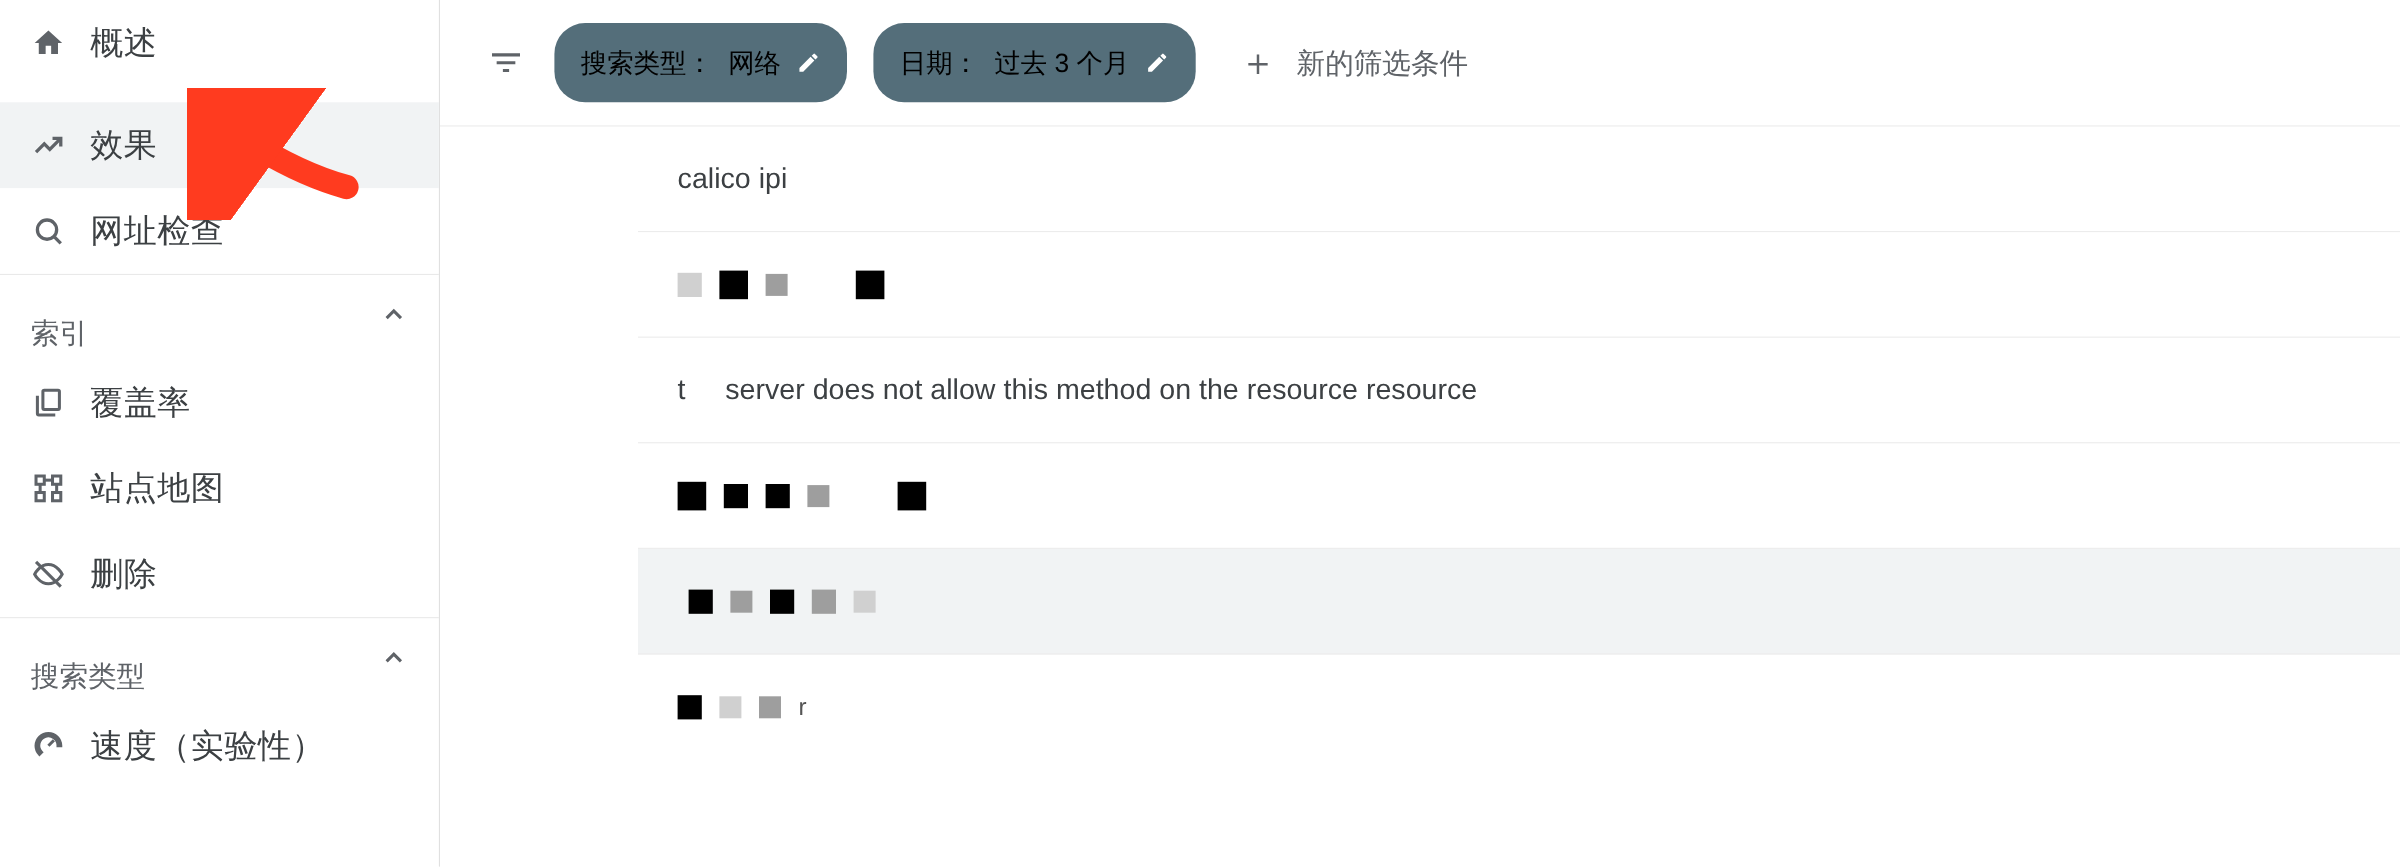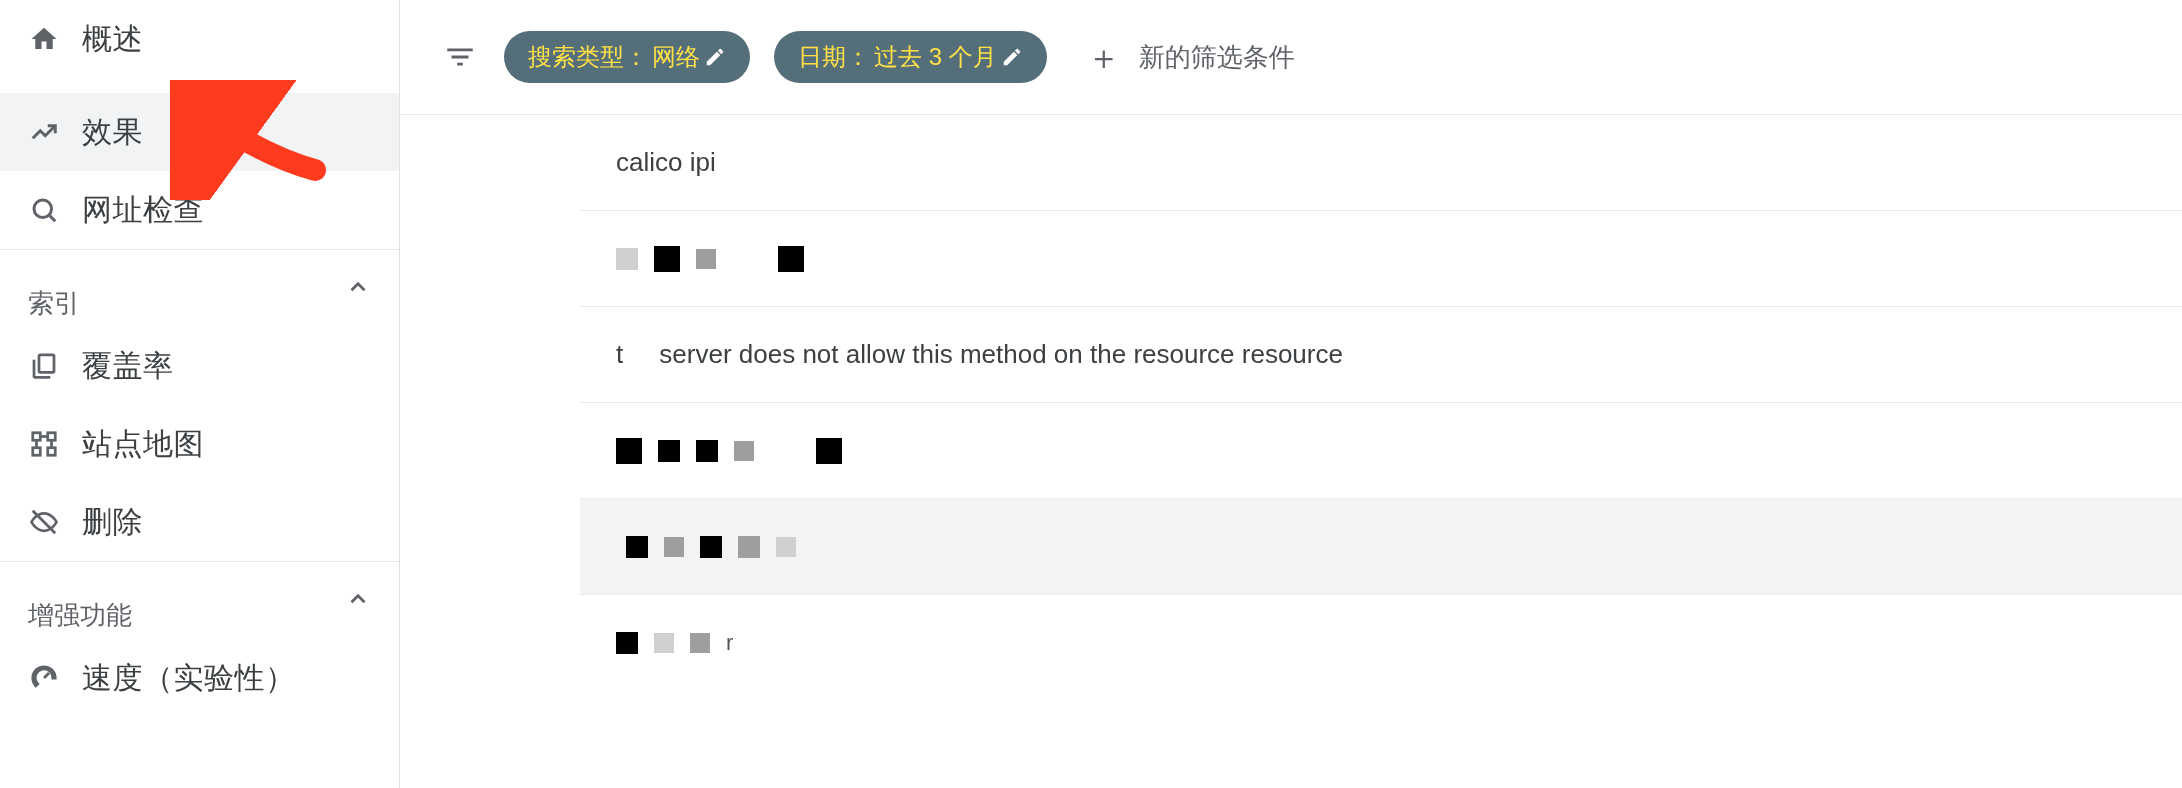--- a/index.html
+++ b/index.html
@@ -85,27 +85,27 @@
     display: flex;
     align-items: center;
     justify-content: center;
     width: 40px;
     height: 40px;
     cursor: pointer;
   }
   .chip {
     display: inline-flex;
     align-items: center;
-    height: 52px;
+    height: 72px;
     padding: 0 24px;
     border-radius: 28px;
     background: #546e7a;
-    color: #fde047;
+    color: #000000;
     font-size: 24px;
-    gap: 4px;
+    gap: 14px;
     cursor: pointer;
   }
   .chip svg { color: #fff; }
   .add-filter {
     display: inline-flex;
     align-items: center;
     gap: 18px;
     color: #5f6368;
     font-size: 26px;
     padding-left: 16px;
@@ -224,21 +224,21 @@
       <span class="icon">
         <svg width="30" height="30" viewBox="0 0 24 24" fill="none" stroke="currentColor" stroke-width="2.2">
             <path d="M2 12s3.5-7 10-7 10 7 10 7-3.5 7-10 7S2 12 2 12z"></path>
             <line x1="3" y1="3" x2="21" y2="21"></line>
           </svg>
       </span>
       <span class="label">删除</span>
     </div>
 
     <div class="section-header">
-      <span class="label">增强功能</span>
+      <span class="label">搜索类型</span>
       <span class="chev">
         <svg width="26" height="26" viewBox="0 0 24 24" fill="none" stroke="currentColor" stroke-width="2.6">
             <polyline points="6 15 12 9 18 15"></polyline>
           </svg>
       </span>
     </div>
     <div class="sidebar-item">
       <span class="icon">
         <svg width="30" height="30" viewBox="0 0 24 24" fill="none" stroke="currentColor" stroke-width="2.2">
             <path d="M12 3a9 9 0 0 0-9 9c0 2.4.94 4.58 2.47 6.2L7 16.7A7 7 0 1 1 19 12h2A9 9 0 0 0 12 3z"></path>

